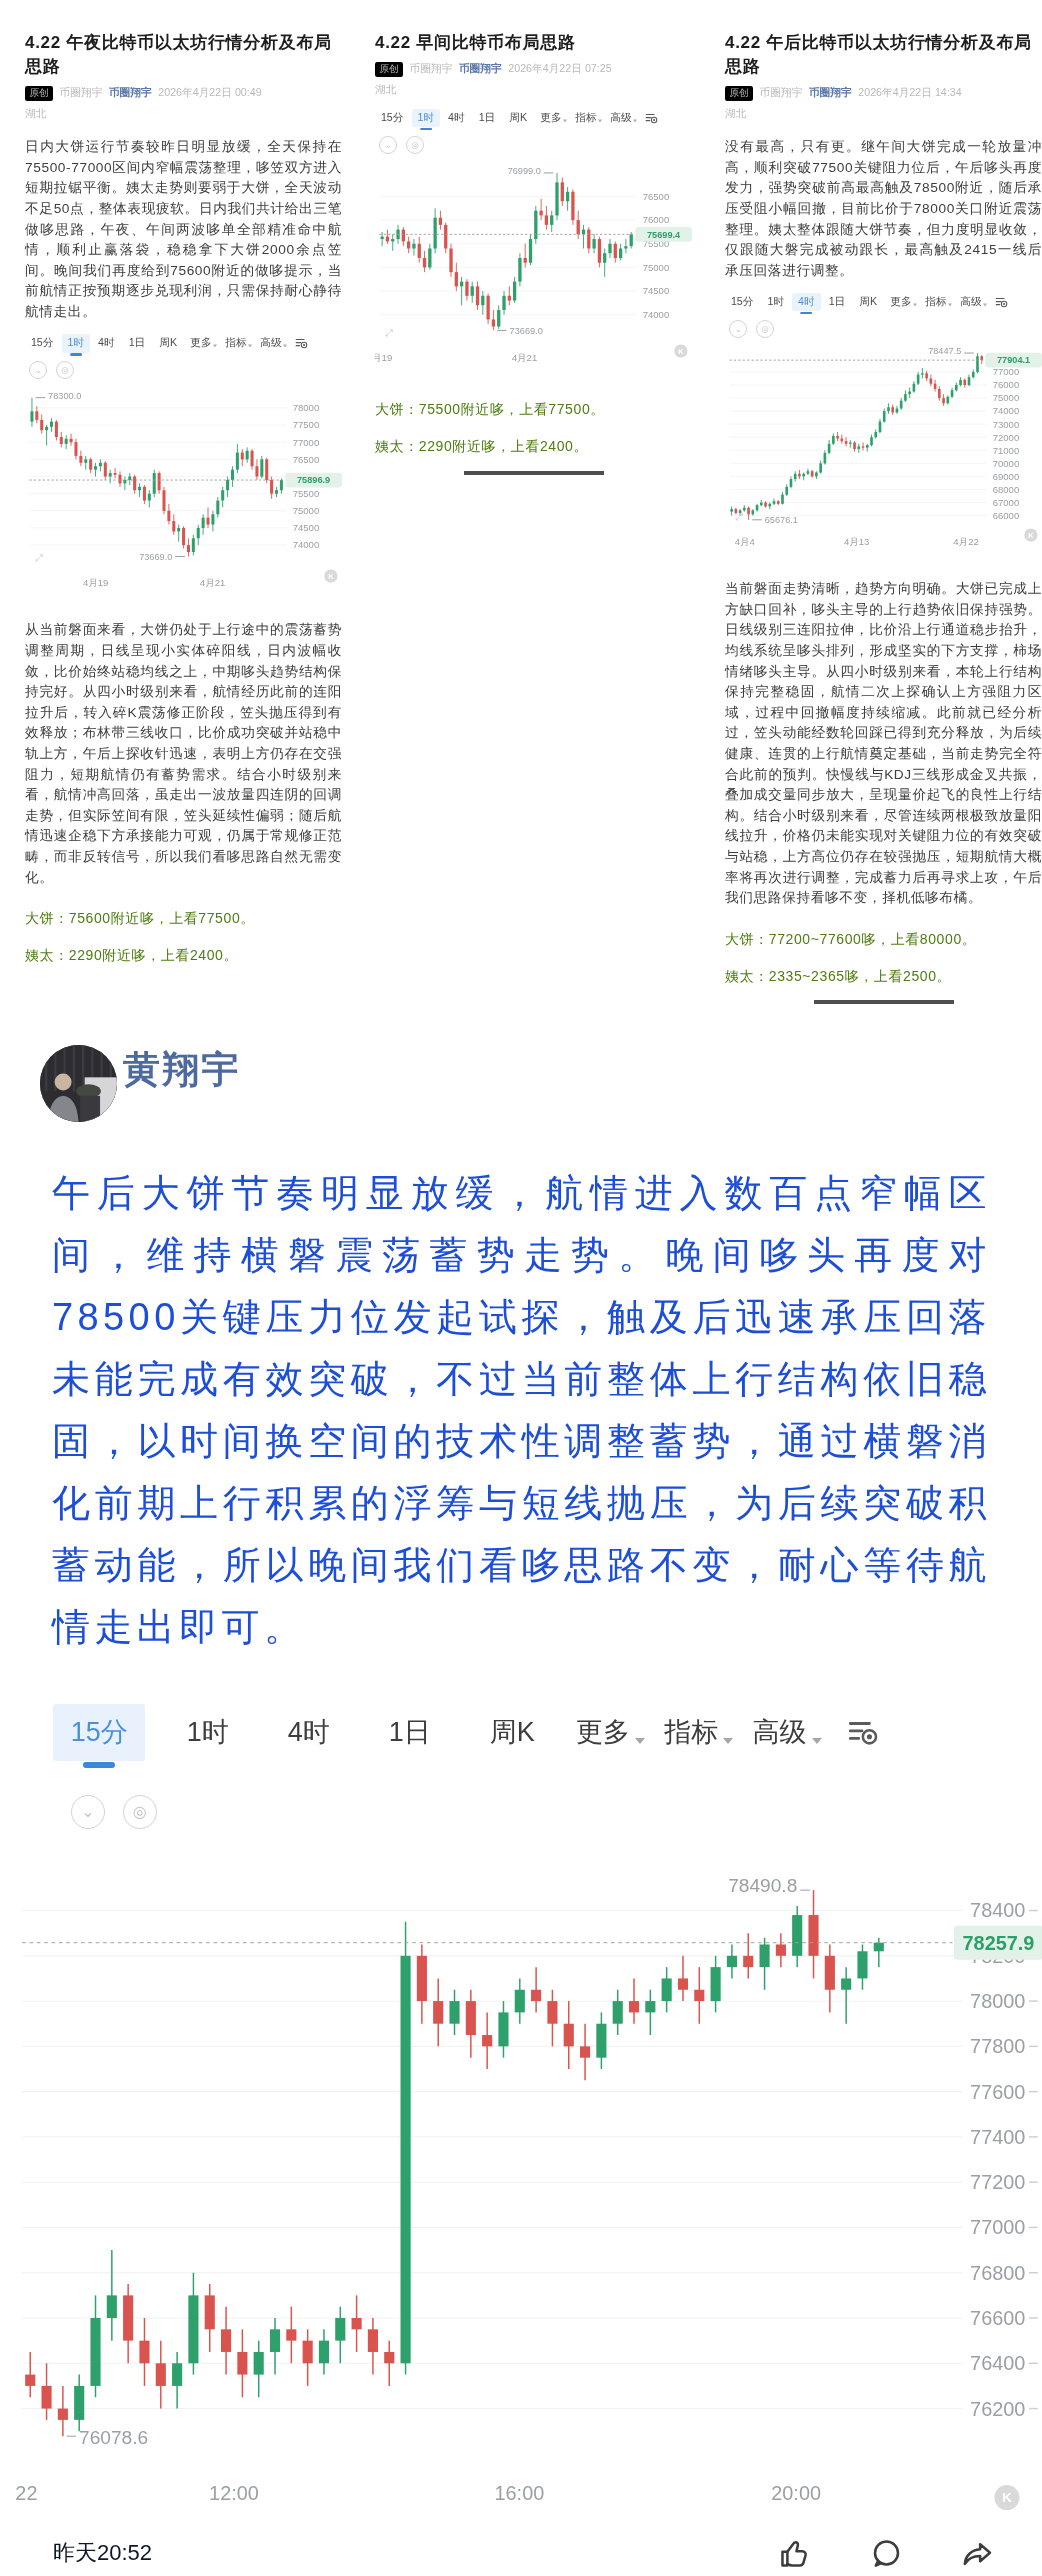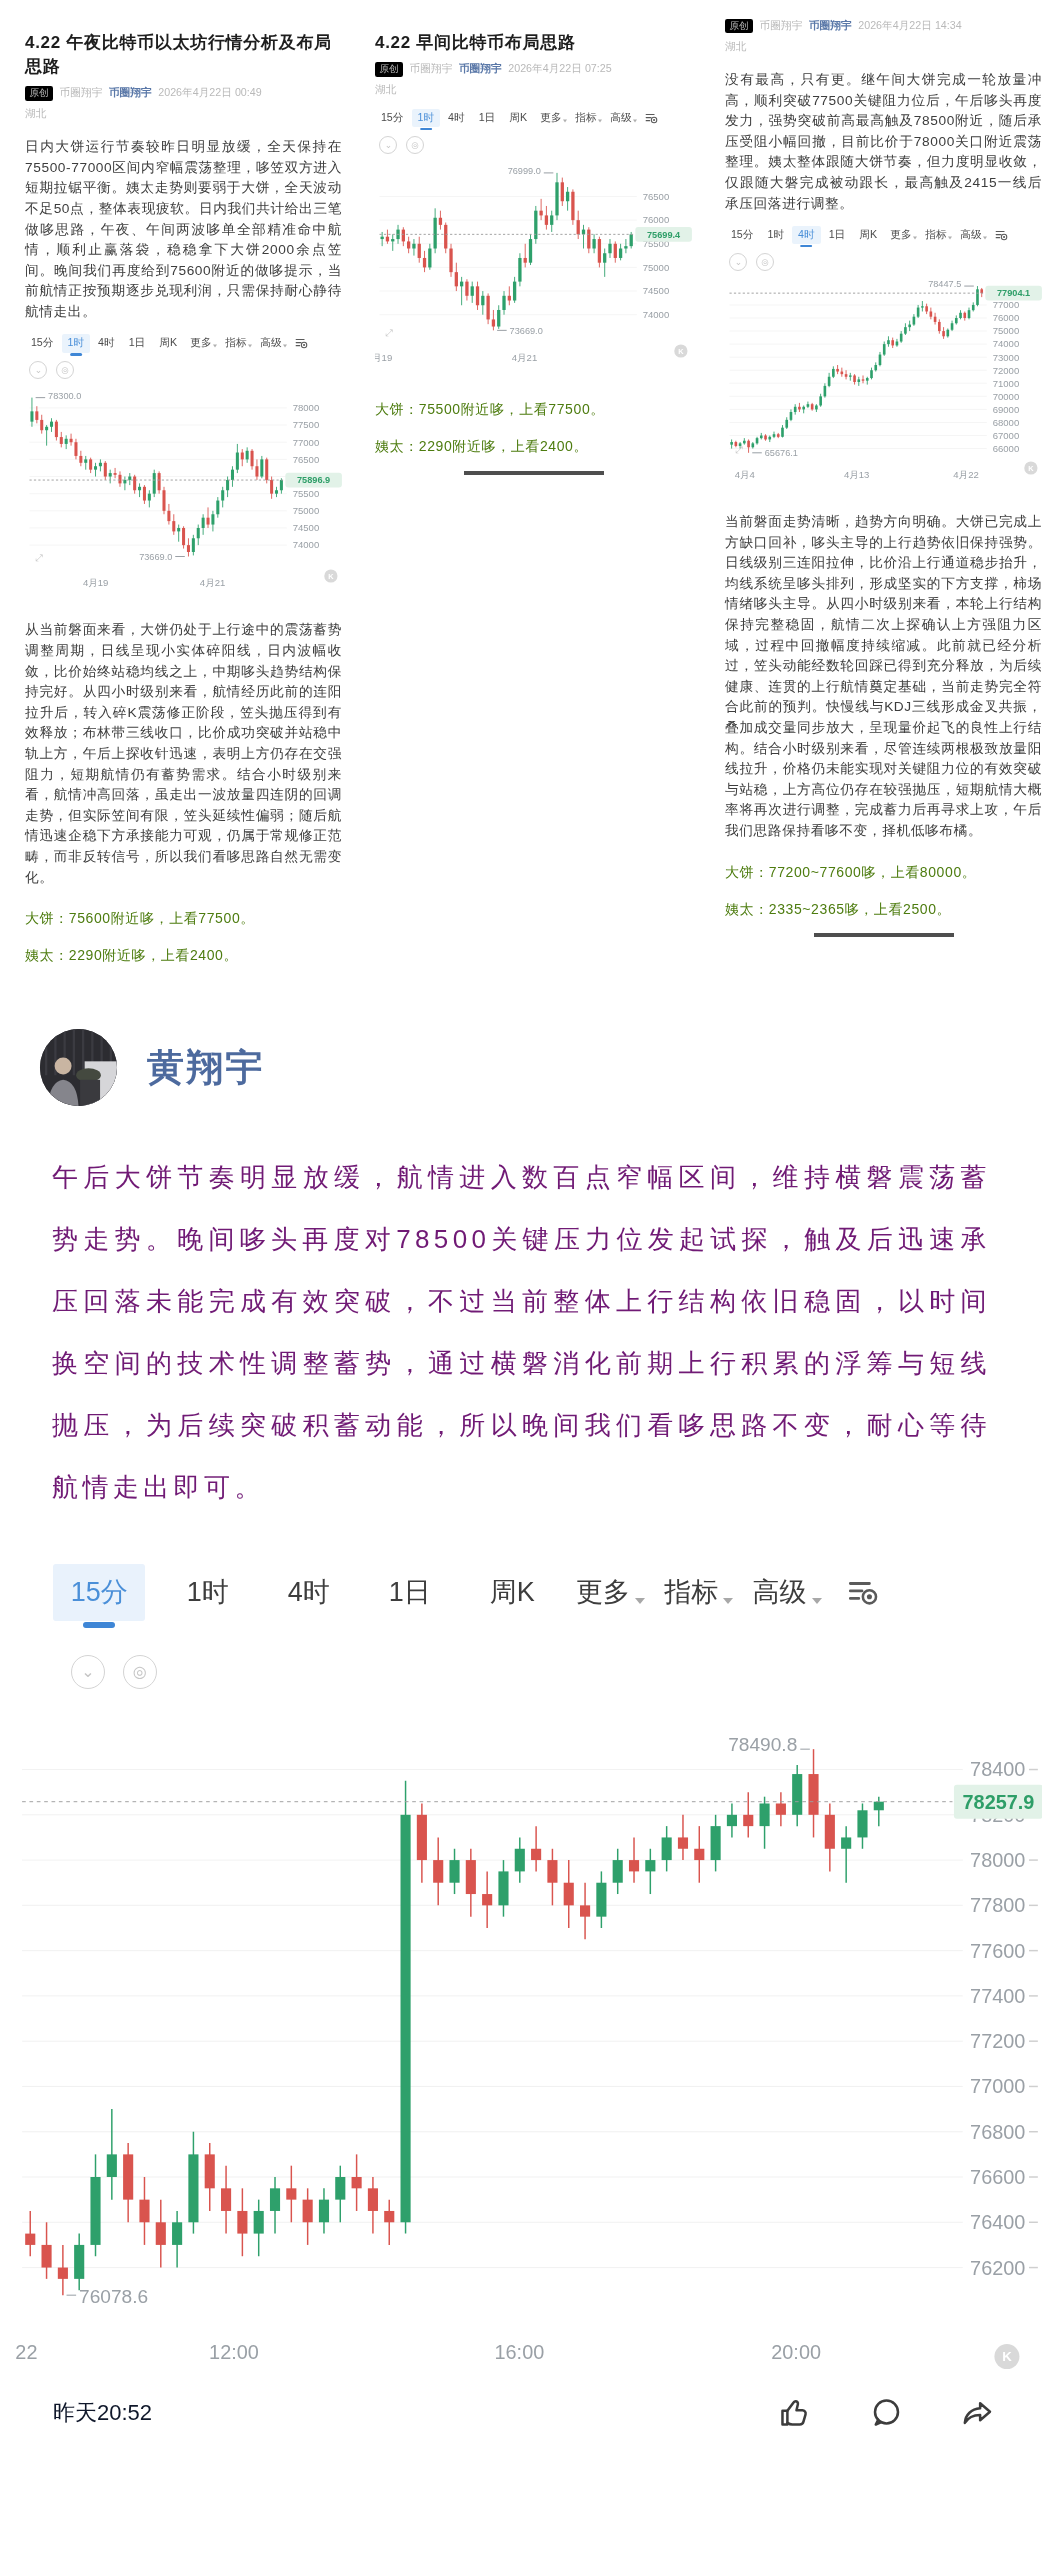--- a/index.html
+++ b/index.html
@@ -27,25 +27,25 @@
   .caret{width:0;height:0;border-left:2.9px solid transparent;border-right:2.9px solid transparent;border-top:3.7px solid #b0b0b0;display:inline-block;margin-left:1.5px;transform:translateY(1.5px);}
   .tb-icon{display:inline-flex;color:#5a5a5a;margin-left:4.4px;}
   .mini-toolbar .tb-icon svg{width:14px;height:14px;}
 
   .chart-icons{display:flex;gap:8.8px;margin:8.8px 0 0 4.4px;}
   .circle-icon{width:16px;height:16px;border:1.1px solid #d4d4d4;border-radius:50%;display:flex;align-items:center;justify-content:center;color:#c6c6c6;font-size:8.8px;line-height:1;}
   .chart-icons.big{margin:34px 0 0 71px;gap:17.7px;}
   .chart-icons.big .circle-icon{width:32px;height:32px;border-width:1.5px;font-size:16px;}
 
   
-  .profile{display:flex;align-items:center;gap:30px;padding:41px 0 0 40px;}
+  .profile{display:flex;gap:6px;padding:41px 0 0 40px;}
   .avatar{width:77px;height:77px;border-radius:50%;overflow:hidden;flex:0 0 auto;background:#2f2f34;}
   .avatar svg{display:block;width:100%;height:100%;}
   .pname{font-size:37px;font-weight:700;color:#4d6a9e;letter-spacing:2.2px;}
-  .post{font-size:26px;line-height:62px;letter-spacing:4.4px;color:#701a75;margin:40px 52px 0;text-align:justify;}
+  .post{font-size:38px;line-height:62px;letter-spacing:4.4px;color:#1d4ed8;margin:40px 52px 0;text-align:justify;}
 
   
   .main-toolbar{display:flex;align-items:center;margin:46px 0 0 53px;font-size:27px;color:#3d3d3d;}
   .main-toolbar .tab{padding:10.3px 17.7px;margin-right:23.6px;border-radius:2.9px;}
   .main-toolbar .tab.sel{color:#4a8fd8;background:#e9f2fc;}
   .main-toolbar .tab.sel::after{width:32px;height:5.9px;bottom:-7.4px;border-radius:2.9px;}
   .main-toolbar .menu{margin-right:19px;padding:10.3px 0;}
   .main-toolbar .caret{border-left-width:5.2px;border-right-width:5.2px;border-top-width:6.6px;margin-left:5.2px;transform:translateY(2.9px);border-top-color:#a8a8a8;}
   .main-toolbar .tb-icon svg{width:34px;height:34px;}
 
@@ -388,20 +388,21 @@
           <text x="14" y="248" fill="#c4c4c4" font-size="13">⤢</text>
           <circle cx="416" cy="268" r="9" fill="#d9d9d9"></circle>
           <text x="416" y="271.5" fill="#ffffff" font-size="10" font-weight="bold" text-anchor="middle">K</text>
         </svg>
       <p class="call">大饼：75500附近哆，上看77500。</p>
       <p class="call">姨太：2290附近哆，上看2400。</p>
       <div class="endbar"></div>
     </article>
 
     <article class="card">
+      <h2>4.22 午后比特币以太坊行情分析及布局思路</h2>
       <div class="meta">
         <span class="tag">原创</span>
         <span>币圈翔宇</span>
         <span class="account">币圈翔宇</span>
         <span>2026年4月22日 14:34</span>
       </div>
       <div class="loc">湖北</div>
       <p class="bodytxt">没有最高，只有更。继午间大饼完成一轮放量冲高，顺利突破77500关键阻力位后，午后哆头再度发力，强势突破前高最高触及78500附近，随后承压受阻小幅回撤，目前比价于78000关口附近震荡整理。姨太整体跟随大饼节奏，但力度明显收敛，仅跟随大磐完成被动跟长，最高触及2415一线后承压回落进行调整。</p>
       <div class="mini-toolbar">
           <span class="tab">15分</span>

